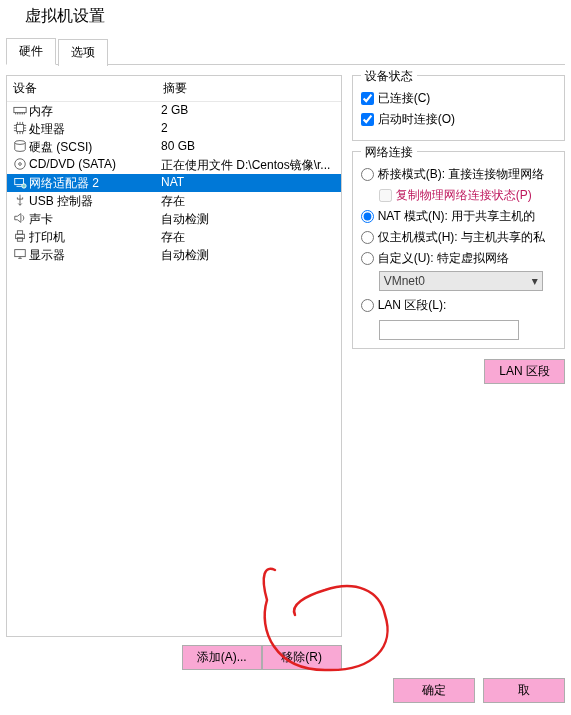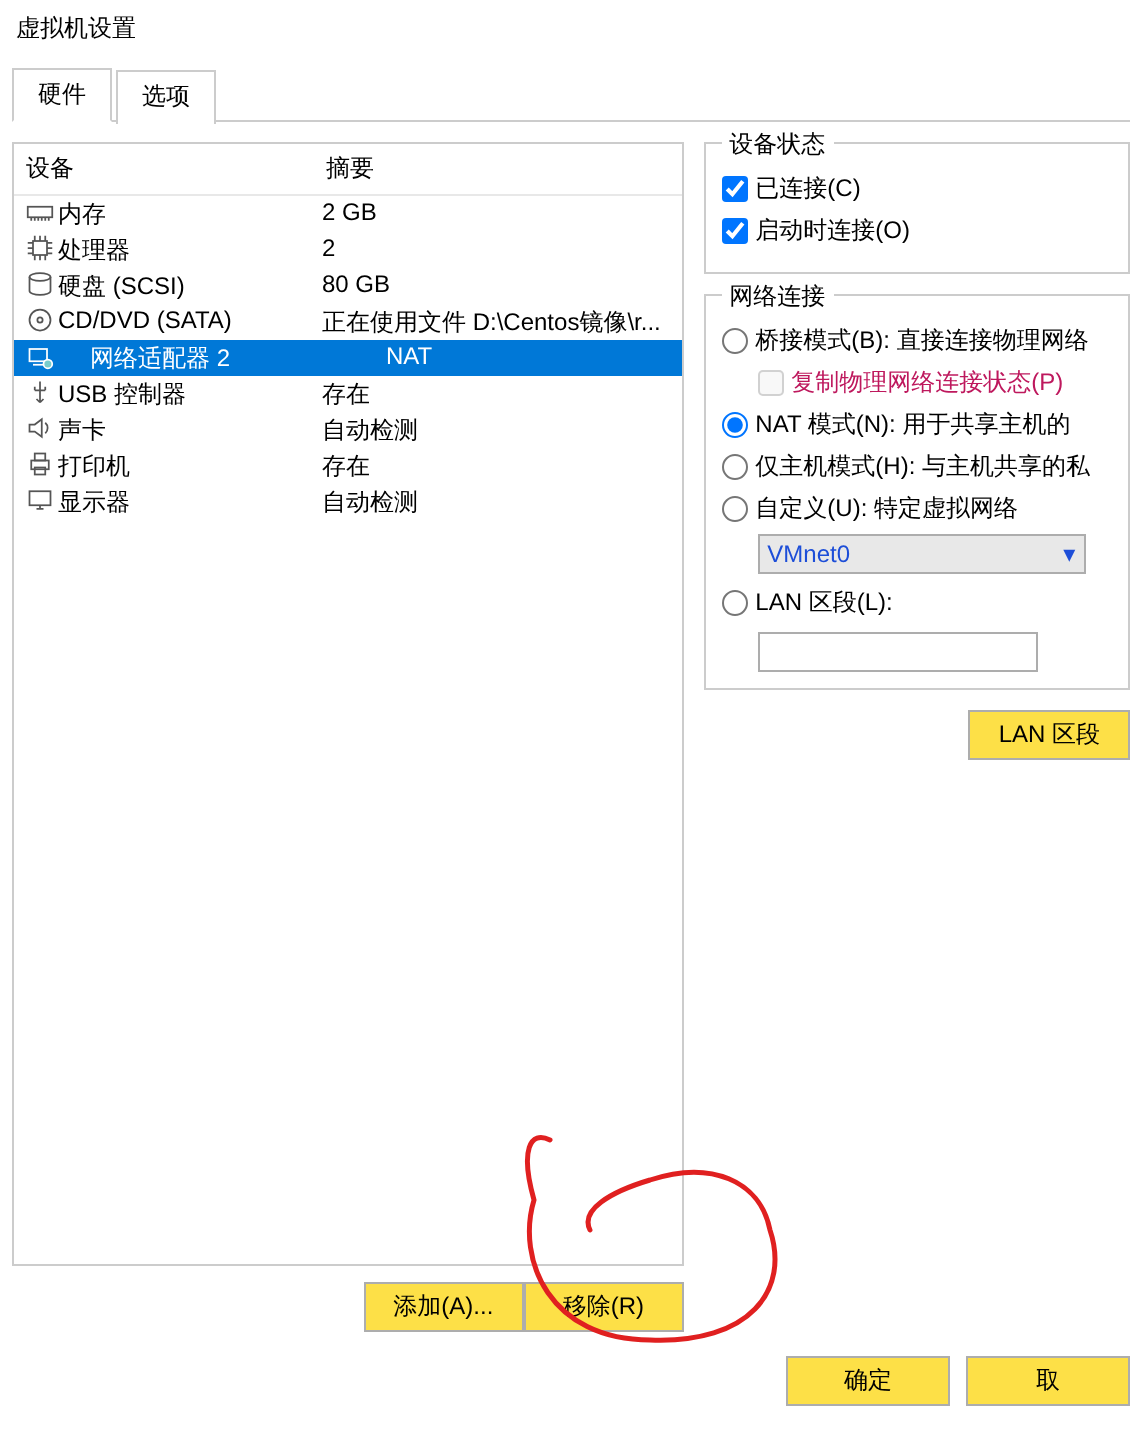--- a/index.html
+++ b/index.html
@@ -8,21 +8,22 @@
     font-size: 12px;
     background: #fff;
     color: #000;
     width: 571px;
     height: 715px;
     overflow: hidden;
     position: relative;
   }
   .title-bar {
     padding: 6px 8px;
-    font-size: 12px;
+    font-size: 16px;
+    margin-left: 17px;
   }
   .tabs {
     display: flex;
     border-bottom: 1px solid #ccc;
     margin: 4px 6px 0 6px;
     position: relative;
   }
   .tab {
     padding: 4px 12px;
     border: 1px solid #ccc;
@@ -67,21 +68,20 @@
   }
   .device-row {
     display: flex;
     align-items: flex-start;
     padding: 1px 4px;
     height: 18px;
   }
   .device-row.selected {
     background: #0078d7;
     color: #fff;
-    gap: 16px;
   }
   .device-row .icon-cell {
     width: 18px;
     display: flex;
     justify-content: center;
     align-items: center;
   }
   .device-row .dev-name {
     width: 132px;
     white-space: nowrap;
@@ -94,21 +94,21 @@
   }
   .icon-cell svg { width: 14px; height: 14px; display: block; }
   .btn-row {
     display: flex;
     justify-content: flex-end;
     gap: 0;
     margin-top: 8px;
   }
   .btn {
     border: 1px solid #adadad;
-    background: #fde047;
+    background: #f9a8d4;
     padding: 3px 14px;
     font-family: inherit;
     font-size: 12px;
     cursor: pointer;
     min-width: 80px;
   }
   .right-panel {
     flex: 1;
     padding-top: 0;
   }
@@ -135,21 +135,21 @@
   }
   .radio-row.indent { margin-left: 18px; }
   .check-row input, .radio-row input { margin: 0; }
   .combo {
     width: 164px;
     margin-left: 18px;
     margin-top: 2px;
     margin-bottom: 6px;
     border: 1px solid #adadad;
     background: #e8e8e8;
-    color: #1d4ed8;
+    color: #404040;
     padding: 2px 4px;
     font-size: 12px;
     display: flex;
     justify-content: space-between;
     align-items: center;
   }
   .text-input {
     width: 140px;
     margin-left: 18px;
     margin-top: 2px;

